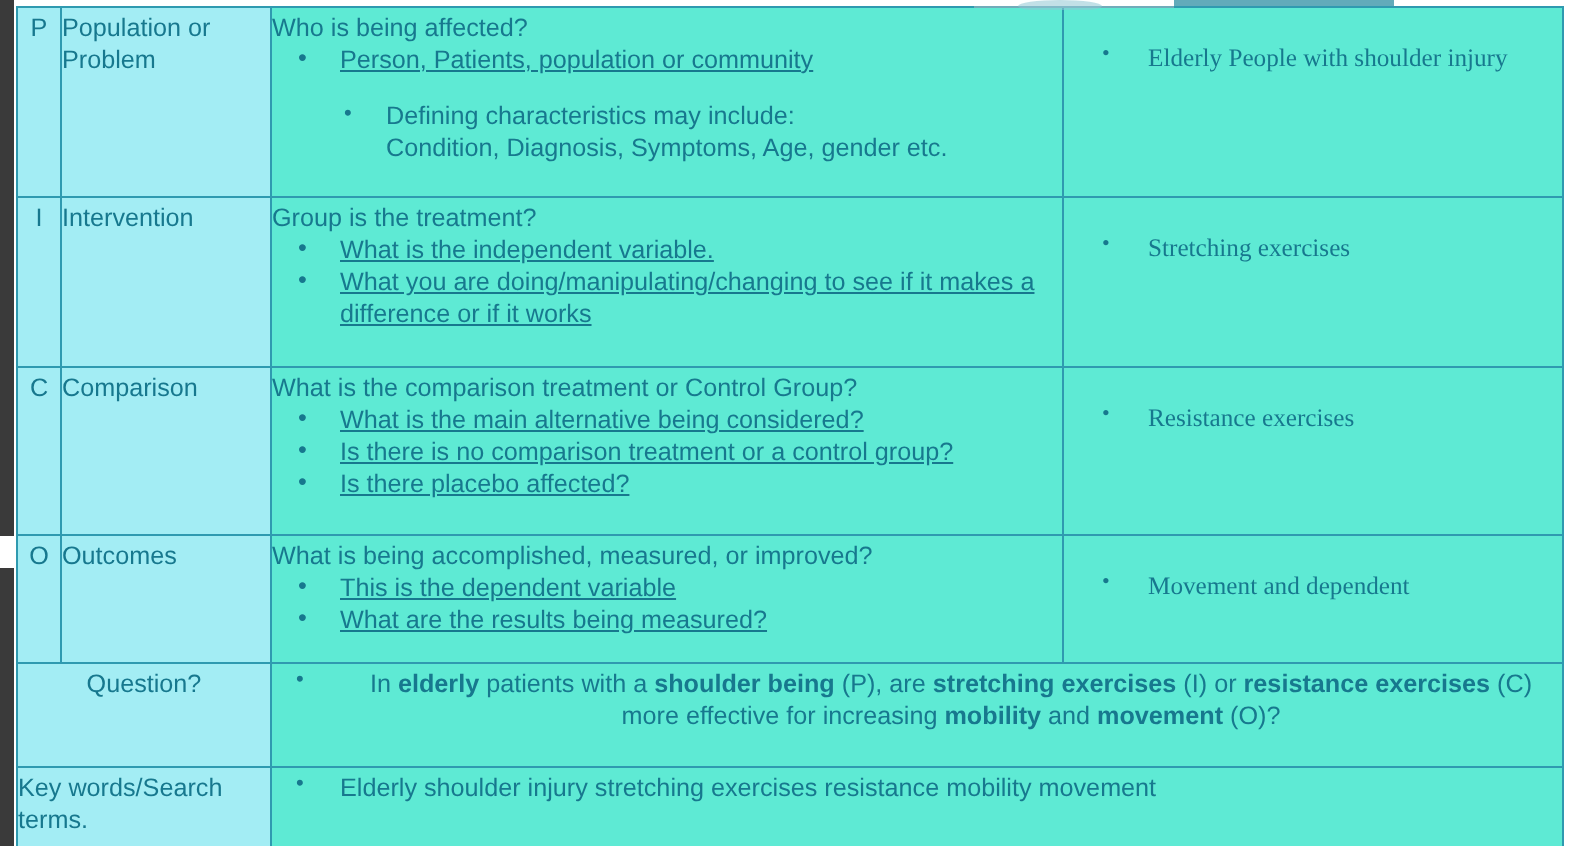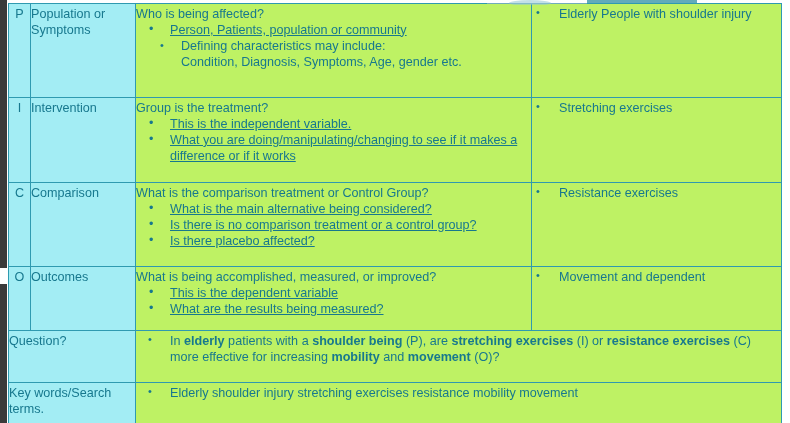--- a/index.html
+++ b/index.html
@@ -91,21 +91,21 @@
     font-size: 12.6px;
   }
 
   
   col.c-letter  { width: 22px; }
   col.c-label   { width: 105px; }
   col.c-detail  { width: 396px; }
   col.c-answer  { width: 250px; }
 
   .cy { background: #a3edf4; }
-  .wh { background: #bef264; }
+  .wh { background: #5eead4; }
 
   .cell-letter {
     text-align: center;
     padding-left: 0;
     padding-right: 0;
     font-size: 12.6px;
   }
   .cell-label {
     padding-left: 7px;
     padding-right: 4px;
@@ -136,42 +136,43 @@
     content: "\2022";
     position: absolute;
     left: 0;
     top: -1px;
     font-size: 12.6px;
     line-height: 1.26;
   }
 
   ul.b2 {
     list-style: none;
-    margin: 0;
+    margin: 12px;
     padding: 0 0 0 24px;
   }
   ul.b2 > li {
     position: relative;
     padding-left: 21px;
     margin: 0;
   }
   ul.b2 > li::before {
     content: "\2022";
     position: absolute;
     left: 0;
     top: -1px;
     font-size: 11px;
     line-height: 1.3;
   }
   .cont { display: block; }
 
   ul.ans {
     list-style: none;
-    margin: 0;
+    margin: 15px;
     padding: 0 0 0 4px;
+    font-family: Liberation Serif, serif;
   }
   ul.ans > li {
     position: relative;
     padding-left: 23px;
   }
   ul.ans > li::before {
     content: "\2022";
     position: absolute;
     left: 0;
     top: -1px;
@@ -192,21 +193,21 @@
     position: absolute;
     left: 0;
     top: -1px;
     font-size: 11px;
   }
 
   .r-p td { height: 86px; }
   .r-i td { height: 77px; }
   .r-c td { height: 76px; }
   .r-o td { height: 56px; }
-  .r-q td { height: 44px; }
+  .r-q td { height: 44px; text-align: center; }
   .r-k td { height: 57px; }
 
   b { font-weight: bold; }
 </style>
 </head>
 <body>
 
 <div id="page-gutter"></div>
 <div id="gutter-break"></div>
 
@@ -220,21 +221,21 @@
   <colgroup>
     <col class="c-letter">
     <col class="c-label">
     <col class="c-detail">
     <col class="c-answer">
   </colgroup>
   <tbody>
 
     <tr class="r-p">
       <td class="cy cell-letter">P</td>
-      <td class="cy cell-label">Population or Symptoms</td>
+      <td class="cy cell-label">Population or Problem</td>
       <td class="wh cell-detail">
         <div class="lead">Who is being affected?</div>
         <ul class="b1">
           <li>Person, Patients, population or community</li>
         </ul>
         <ul class="b2">
           <li>
             <span>Defining characteristics may include:</span>
             <span class="cont">Condition, Diagnosis, Symptoms, Age, gender etc.</span>
           </li>
@@ -246,21 +247,21 @@
         </ul>
       </td>
     </tr>
 
     <tr class="r-i">
       <td class="cy cell-letter">I</td>
       <td class="cy cell-label">Intervention</td>
       <td class="wh cell-detail">
         <div class="lead">Group is the treatment?</div>
         <ul class="b1">
-          <li>This is the independent variable.</li>
+          <li>What is the independent variable.</li>
           <li>What you are doing/manipulating/changing to see if it makes a difference or if it works</li>
         </ul>
       </td>
       <td class="wh cell-answer">
         <ul class="ans">
           <li>Stretching exercises</li>
         </ul>
       </td>
     </tr>
 

